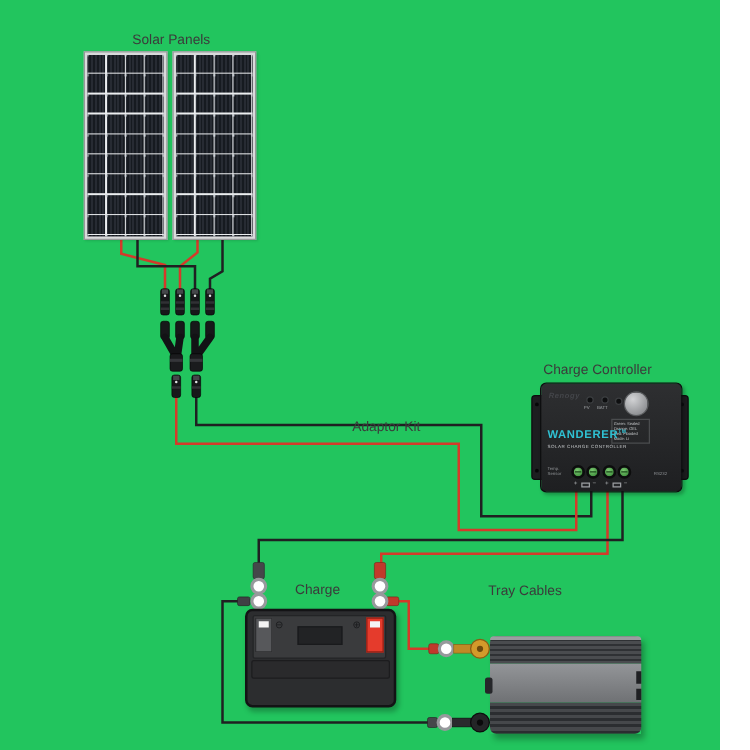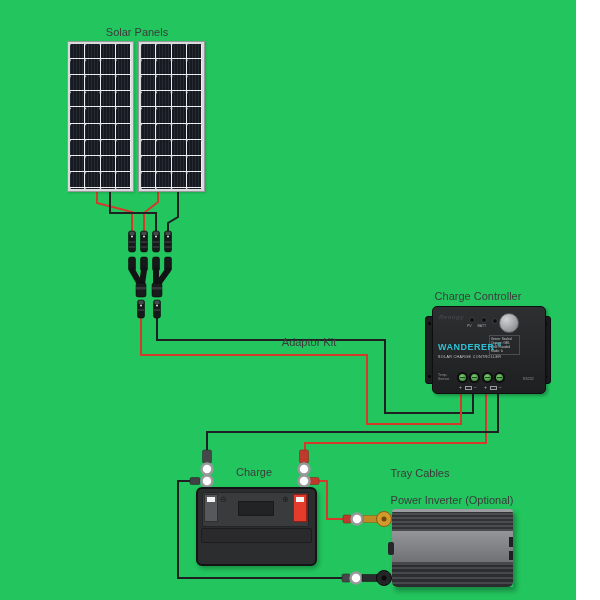--- a/index.html
+++ b/index.html
@@ -189,21 +189,20 @@
       <circle cx="384" cy="578" r="7.5" fill="#242527" stroke="#0c0c0d" stroke-width="1"></circle>
       <circle cx="384" cy="578" r="2.5" fill="#0a0a0b"></circle>
     </g>
   </svg>
 
   <div class="lbl" style="left:137px;top:26px;">Solar Panels</div>
   <div class="lbl" style="left:309px;top:324px;margin-top:12px;">Adaptor Kit</div>
   <div class="lbl" style="left:478px;top:290px;">Charge Controller</div>
   <div class="lbl" style="left:420px;top:467px;">Tray Cables</div>
   <div class="lbl" style="left:254px;top:466px;">Charge</div>
-  <div class="lbl" style="left:452px;top:494px;">Power Inverter (Optional)</div>
 
   <div class="comp panel" style="left:67px;top:41px;">
     <div class="cells"></div>
   </div>
   <div class="comp panel" style="left:138px;top:41px;">
     <div class="cells"></div>
   </div>
 
   <div class="comp cc">
     <div class="cc-tab l">

